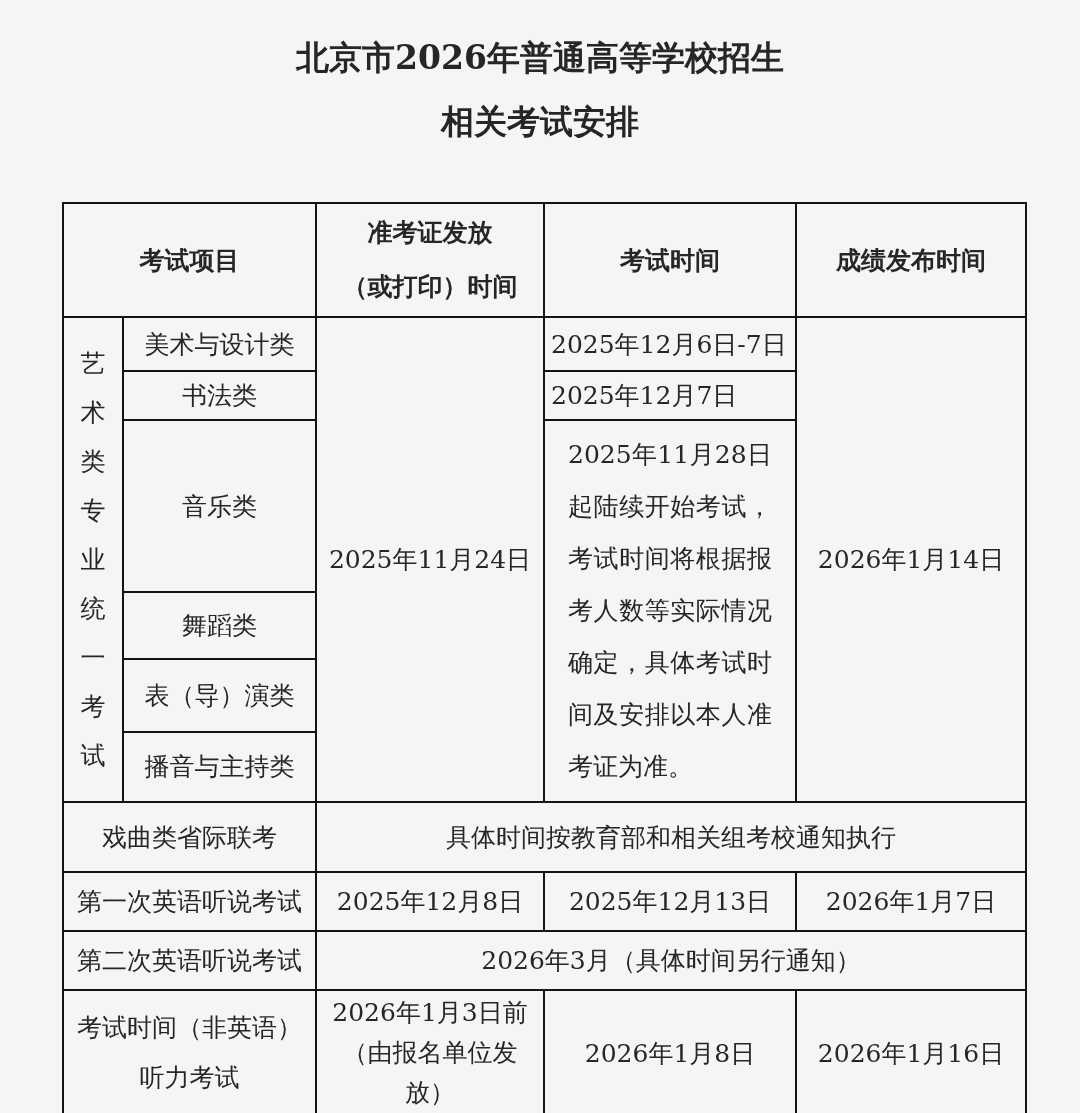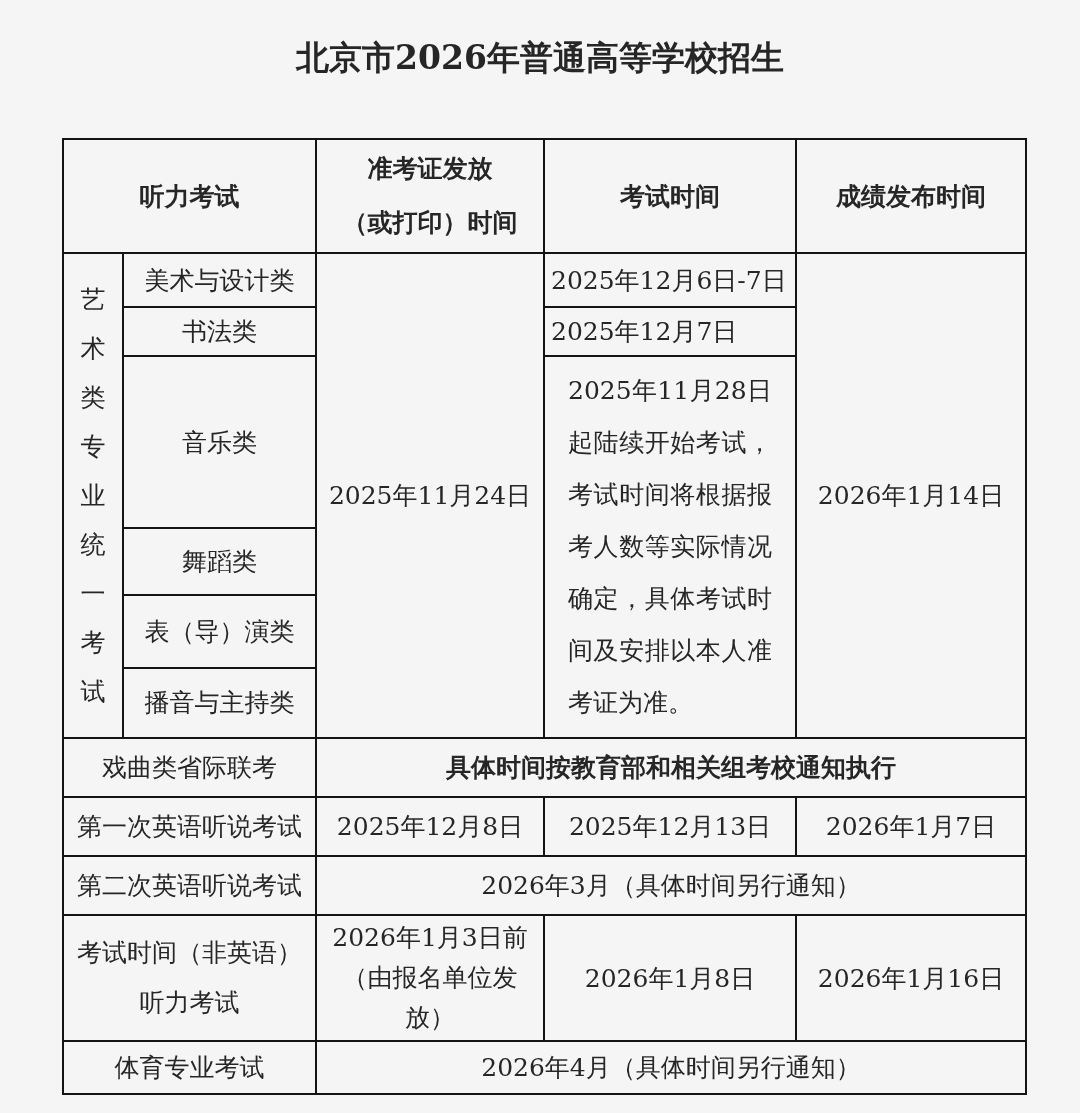--- a/index.html
+++ b/index.html
@@ -51,43 +51,44 @@
     text-align: center;
   }
   .left {
     text-align: left;
   }
   .justify {
     text-align: justify;
     padding: 8px 23px;
     line-height: 52px;
   }
-  .bold { font-weight: bold; }
+  .bold { font-weight: normal; }
   .wrapname { line-height: 50px; padding-left: 10px; padding-right: 10px; }
   .pre3 { line-height: 40px; border-radius: 6px; }
 </style>
 </head>
 <body>
 
 <div class="title">
   <div>北京市2026年普通高等学校招生</div>
+  <div>相关考试安排</div>
 </div>
 
 <table class="schedule">
   <colgroup>
     <col style="width:60px">
     <col style="width:193px">
     <col style="width:228px">
     <col style="width:252px">
     <col style="width:230px">
   </colgroup>
 
   <tbody>
       <tr style="height:113px">
-    <th colspan="2">听力考试</th>
+    <th colspan="2">考试项目</th>
     <th class="pre lh-head">准考证发放
 （或打印）时间</th>
     <th>考试时间</th>
     <th>成绩发布时间</th>
   </tr>
 
   <tr style="height:54px">
     <td rowspan="6" class="vcell">
       <div class="vtext">艺术类专业统一考试</div>
     </td>
@@ -112,21 +113,21 @@
   </tr>
 
   <tr style="height:65px">
     <td>表（导）演类</td>
   </tr>
 
   <tr style="height:63px">
     <td>播音与主持类</td>
   </tr>
 
-  <tr style="height:59px">
+  <tr style="height:70px">
     <td colspan="2">戏曲类省际联考</td>
     <td colspan="3" class="bold">具体时间按教育部和相关组考校通知执行</td>
   </tr>
 
   <tr style="height:59px">
     <td colspan="2">第一次英语听说考试</td>
     <td>2025年12月8日</td>
     <td>2025年12月13日</td>
     <td>2026年1月7日</td>
   </tr>

